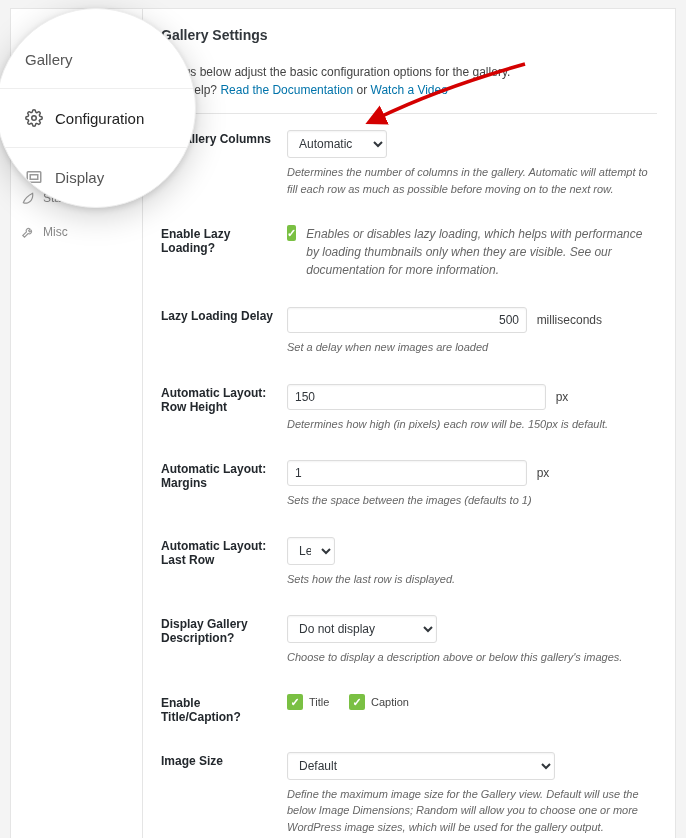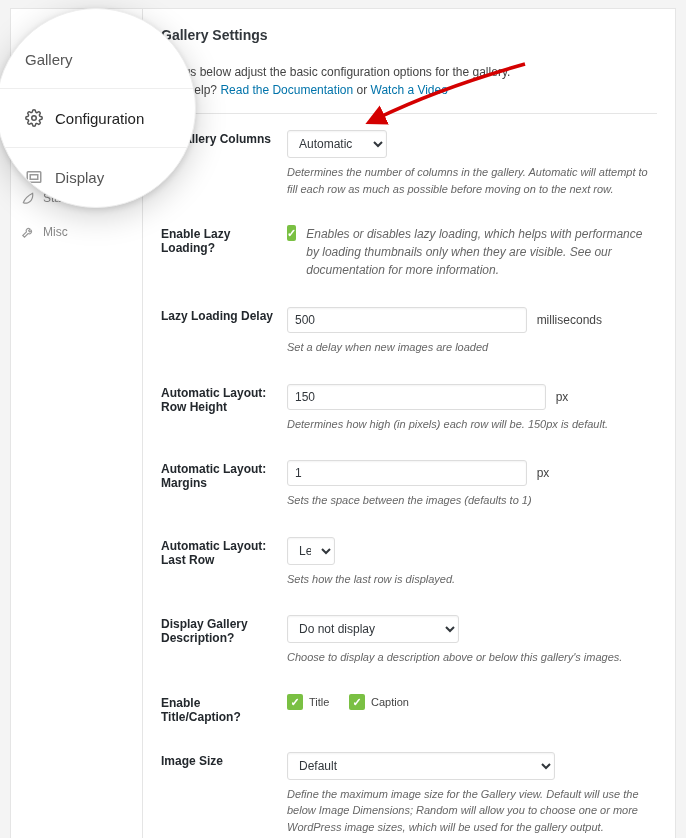--- a/index.html
+++ b/index.html
@@ -114,21 +114,21 @@
           <div style="display:flex; align-items:flex-start; gap:4px;">
             <span class="cb"></span>
             <span class="inline-help">Enables or disables lazy loading, which helps with performance by loading thumbnails only when they are visible. See our documentation for more information.</span>
           </div>
         </div>
       </div>
 
       <div class="row">
         <div class="lbl">Lazy Loading Delay</div>
         <div class="fld">
-          <input type="text" style="width: 240px;" value="500">
+          <input type="text" style="width: 240px; text-align: right;" value="500">
           <span class="suffix">milliseconds</span>
           <div class="help">Set a delay when new images are loaded</div>
         </div>
       </div>
 
       <div class="row">
         <div class="lbl">Automatic Layout: Row Height</div>
         <div class="fld">
           <input type="text" style="width: 259px;" value="150">
           <span class="suffix">px</span>
@@ -149,21 +149,21 @@
         <div class="lbl">Automatic Layout: Last Row</div>
         <div class="fld">
           <select style="width:48px"><option>Left</option></select>
           <div class="help">Sets how the last row is displayed.</div>
         </div>
       </div>
 
       <div class="row">
         <div class="lbl">Display Gallery Description?</div>
         <div class="fld">
-          <select style="width:172px"><option>Do not display</option></select>
+          <select style="width:150px"><option>Do not display</option></select>
           <div class="help">Choose to display a description above or below this gallery's images.</div>
         </div>
       </div>
 
       <div class="row">
         <div class="lbl">Enable Title/Caption?</div>
         <div class="fld">
           <span class="cb"></span><span class="cblabel">Title</span>
           <span class="cb"></span><span class="cblabel">Caption</span>
         </div>

